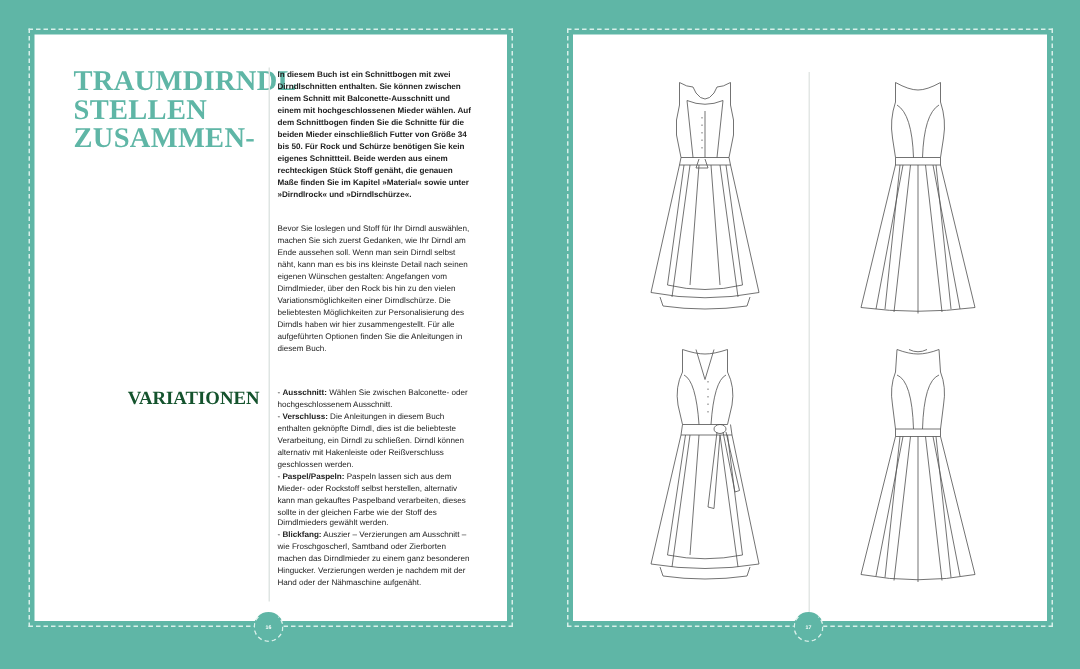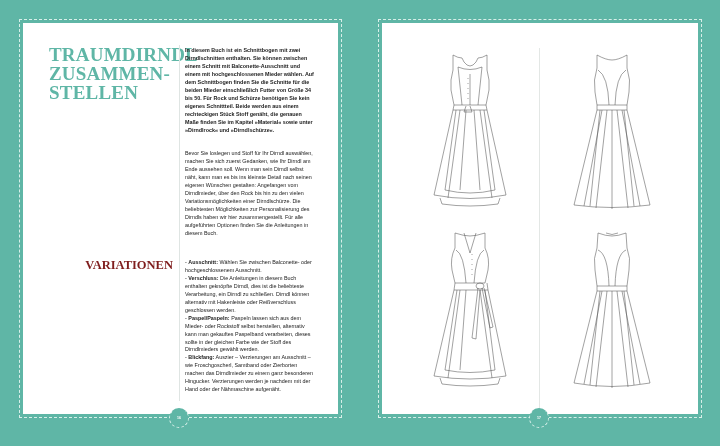--- a/index.html
+++ b/index.html
@@ -23,21 +23,21 @@
       position: absolute; left: 49px; top: 45px; width: 120px;
       font-family: "Liberation Serif", serif;
       color: #5fb6a6; font-size: 19px; line-height: 19px; letter-spacing: 0.2px;
       text-transform: uppercase;
     }
     .chapter-title span { display: block; }
 
     .section-title {
       position: absolute; left: 60px; top: 259px; width: 113px;
       font-family: "Liberation Serif", serif;
-      color: #7f1d1d; font-size: 12.5px; line-height: 12px; text-align: right;
+      color: #14532d; font-size: 12.5px; line-height: 12px; text-align: right;
       text-transform: uppercase;
     }
     .section-title span { display: block; }
 
     .divider {
       position: absolute; left: 179px; top: 45px; width: 1px; height: 356px;
       background: #dfe5e3;
     }
 
     .body-col {
@@ -76,22 +76,22 @@
     .dress path, .dress line, .dress ellipse { fill: none; stroke: #555; stroke-width: 0.55; }
   </style>
 </head>
 <body>
 
 <div class="page-frame" id="left-frame"></div>
 <div class="page" id="left-page"></div>
 
 <h1 class="chapter-title">
   <span>Traumdirndl</span>
+  <span>stellen</span>
   <span>zusammen-</span>
-  <span>stellen</span>
 </h1>
 
 <div class="divider"></div>
 
 <p class="body-col intro">In diesem Buch ist ein Schnittbogen mit zwei Dirndlschnitten enthalten. Sie können zwischen einem Schnitt mit Balconette-Ausschnitt und einem mit hochgeschlossenen Mieder wählen. Auf dem Schnittbogen finden Sie die Schnitte für die beiden Mieder einschließlich Futter von Größe 34 bis 50. Für Rock und Schürze benötigen Sie kein eigenes Schnittteil. Beide werden aus einem rechteckigen Stück Stoff genäht, die genauen Maße finden Sie im Kapitel »Material« sowie unter »Dirndlrock« und »Dirndlschürze«.</p>
 <p class="body-col para2">Bevor Sie loslegen und Stoff für Ihr Dirndl auswählen, machen Sie sich zuerst Gedanken, wie Ihr Dirndl am Ende aussehen soll. Wenn man sein Dirndl selbst näht, kann man es bis ins kleinste Detail nach seinen eigenen Wünschen gestalten: Angefangen vom Dirndlmieder, über den Rock bis hin zu den vielen Variationsmöglichkeiten einer Dirndlschürze. Die beliebtesten Möglichkeiten zur Personalisierung des Dirndls haben wir hier zusammengestellt. Für alle aufgeführten Optionen finden Sie die Anleitungen in diesem Buch.</p>
 
 <h2 class="section-title">
   <span>Variationen</span>
 </h2>

